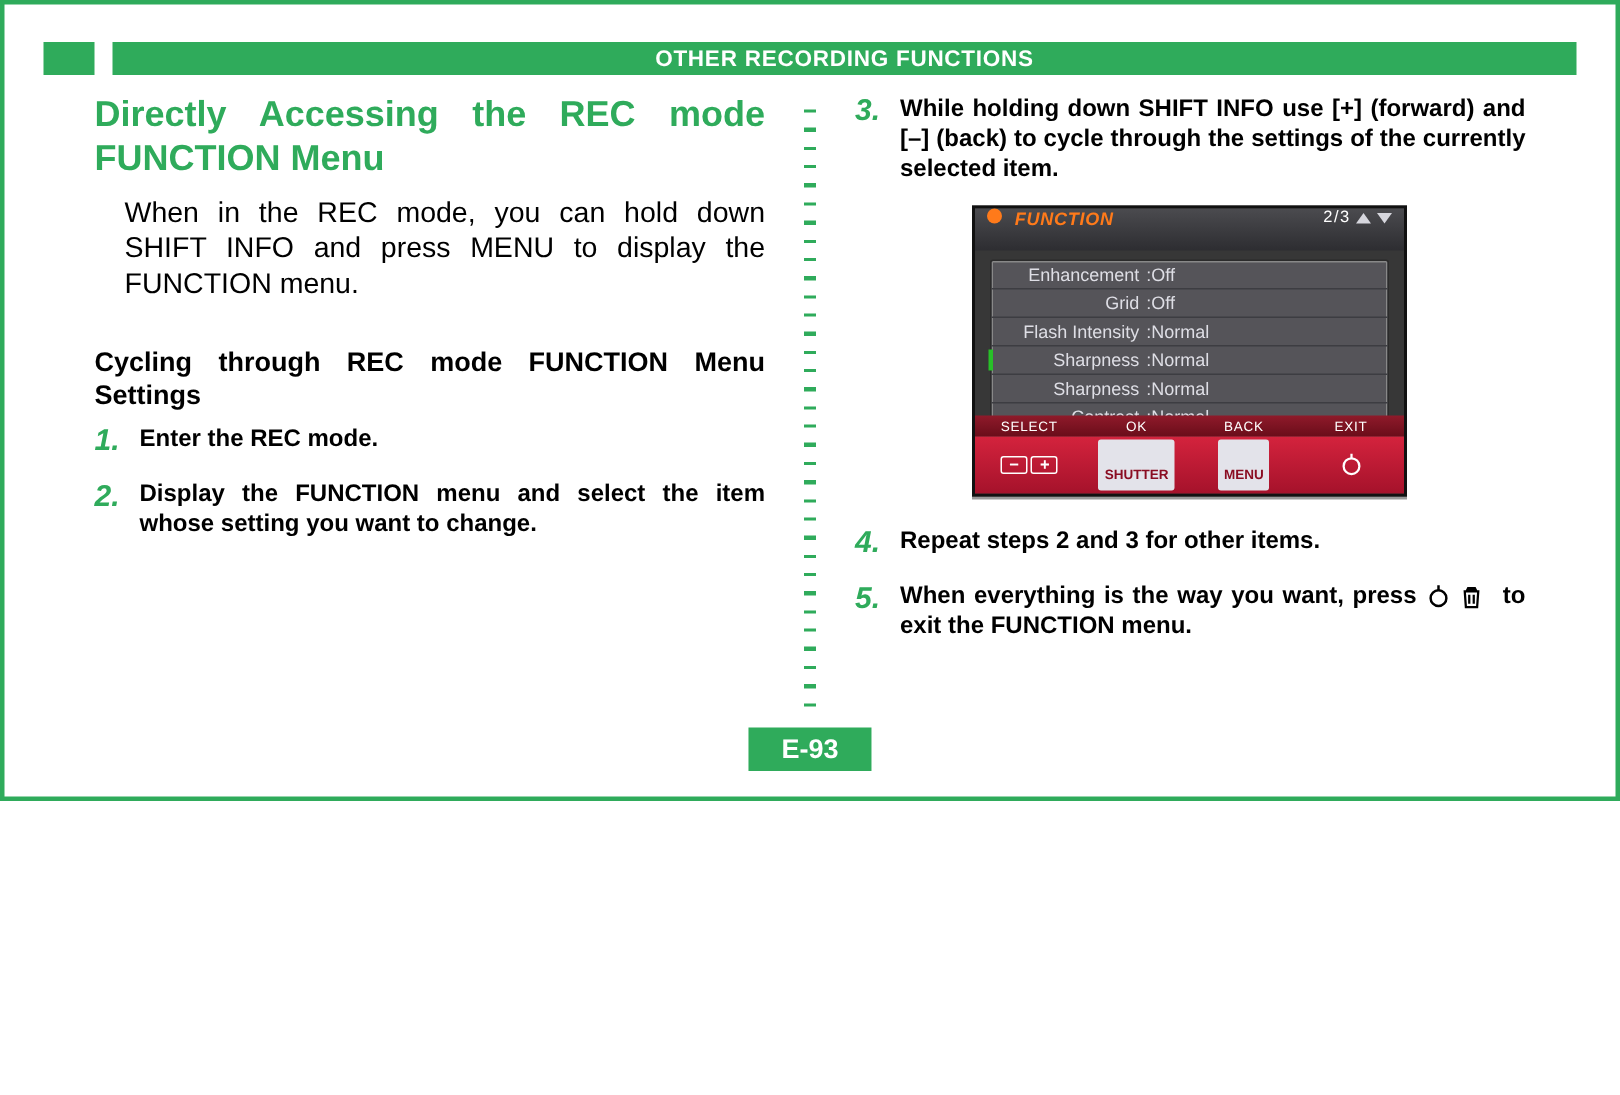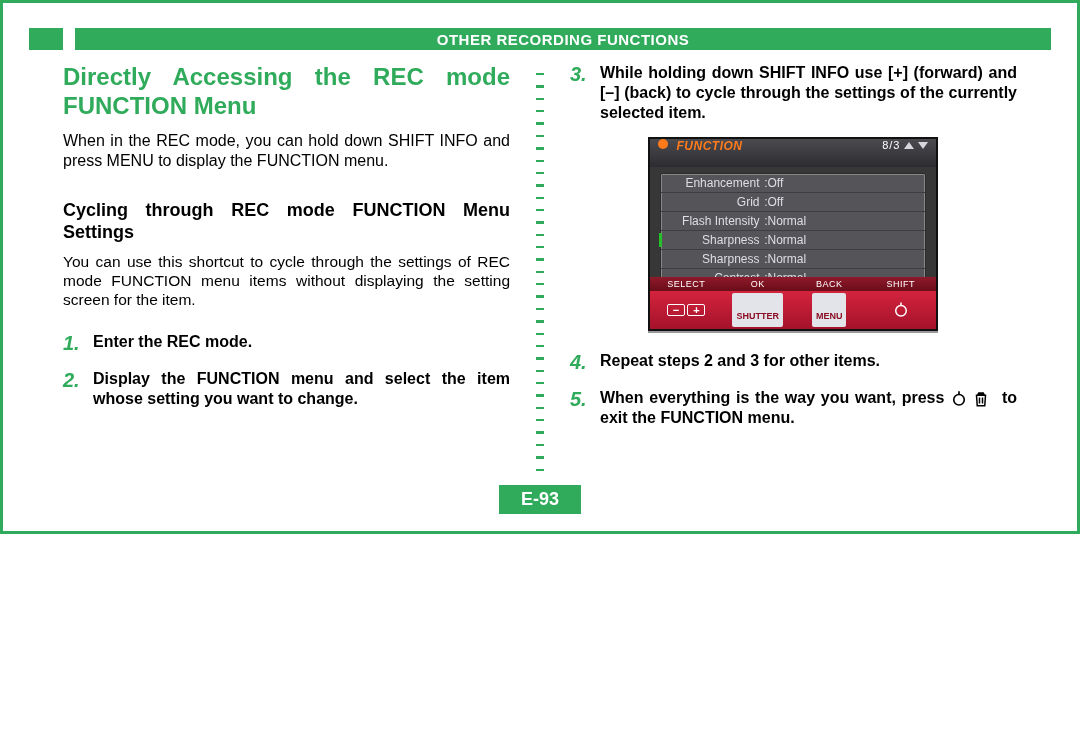--- a/index.html
+++ b/index.html
@@ -34,21 +34,21 @@
   .divider {
     width: 16px; position: relative;
     display: flex; flex-direction: column; align-items: center;
     padding-top: 10px;
   }
   .sq { width: 8px; height: 8px; background: #2fab5b; margin-bottom: 10px; }
   .h1 {
     color: #2fab5b; font-weight: bold; font-size: 24px; line-height: 1.2;
     margin-bottom: 10px; text-align: justify;
   }
-  .intro { font-size: 16px; line-height: 1.25; text-align: justify; margin-bottom: 28px; }
+  .intro { font-size: 19px; line-height: 1.25; text-align: justify; margin-bottom: 28px; margin-left: 20px; }
   .h2 { font-weight: bold; font-size: 18px; line-height: 1.25; margin-bottom: 8px; text-align: justify; }
   .para { font-size: 15.5px; line-height: 1.25; text-align: justify; margin-bottom: 22px; }
   .step { display: flex; margin-bottom: 14px; }
   .step-num { color: #2fab5b; font-style: italic; font-weight: bold; font-size: 20px; width: 30px; flex-shrink: 0; }
   .step-text { font-weight: bold; font-size: 16px; line-height: 1.25; text-align: justify; flex: 1; }
   .step-text .icons { display: inline-flex; vertical-align: middle; gap: 4px; margin-right: 6px; }
   .ic { display: inline-block; width: 18px; height: 18px; }
   .page-num {
     position: absolute; bottom: 17px; left: 50%; transform: translateX(-50%);
     background: #2fab5b; color: #fff; font-weight: bold; font-size: 18px;
@@ -118,21 +118,20 @@
     <div class="header-gap"></div>
     <div class="header-title-bar">OTHER RECORDING FUNCTIONS</div>
   </div>
 
   <div class="content">
 
     <div class="col col-left">
       <div class="h1">Directly Accessing the REC mode FUNC­TION Menu</div>
       <div class="intro">When in the REC mode, you can hold down SHIFT INFO and press MENU to display the FUNCTION menu.</div>
       <div class="h2">Cycling through REC mode FUNCTION Menu Settings</div>
-      <div class="para">You can use this shortcut to cycle through the settings of REC mode FUNCTION menu items without displaying the setting screen for the item.</div>
 
       <div class="step">
         <div class="step-num">1.</div>
         <div class="step-text">Enter the REC mode.</div>
       </div>
       <div class="step">
         <div class="step-num">2.</div>
         <div class="step-text">Display the FUNCTION menu and select the item whose setting you want to change.</div>
       </div>
     </div>
@@ -179,21 +178,21 @@
         <div class="step-num">3.</div>
         <div class="step-text">While holding down SHIFT INFO use [+] (for­ward) and [–] (back) to cycle through the set­tings of the currently selected item.</div>
       </div>
 
       <div class="lcd-wrap">
         <div class="lcd">
           <div class="lcd-top">
             <span class="ind"></span>
             <span class="orange">FUNCTION</span>
             <span class="right">
-              <span>8/3</span>
+              <span>2/3</span>
               <span class="tri up"></span>
               <span class="tri down"></span>
             </span>
           </div>
           <div class="lcd-body">
             <div class="lcd-row">
                 <span class="k">Enhancement</span>
                 <span class="c">:</span>
                 <span>Off</span>
               </div>
@@ -221,21 +220,21 @@
                 <span class="k">Contrast</span>
                 <span class="c">:</span>
                 <span>Normal</span>
               </div>
           </div>
           <div class="lcd-foot">
             <div class="foot-labels">
               <span>SELECT</span>
               <span>OK</span>
               <span>BACK</span>
-              <span>SHIFT</span>
+              <span>EXIT</span>
             </div>
             <div class="foot-btns">
               <div class="b"><span class="minus">−</span>&nbsp;<span class="plus">+</span></div>
               <div class="b">
                   <span class="pill">SHUTTER</span>
                 </div>
               <div class="b">
                   <span class="pill">MENU</span>
                 </div>
               <div class="b">

